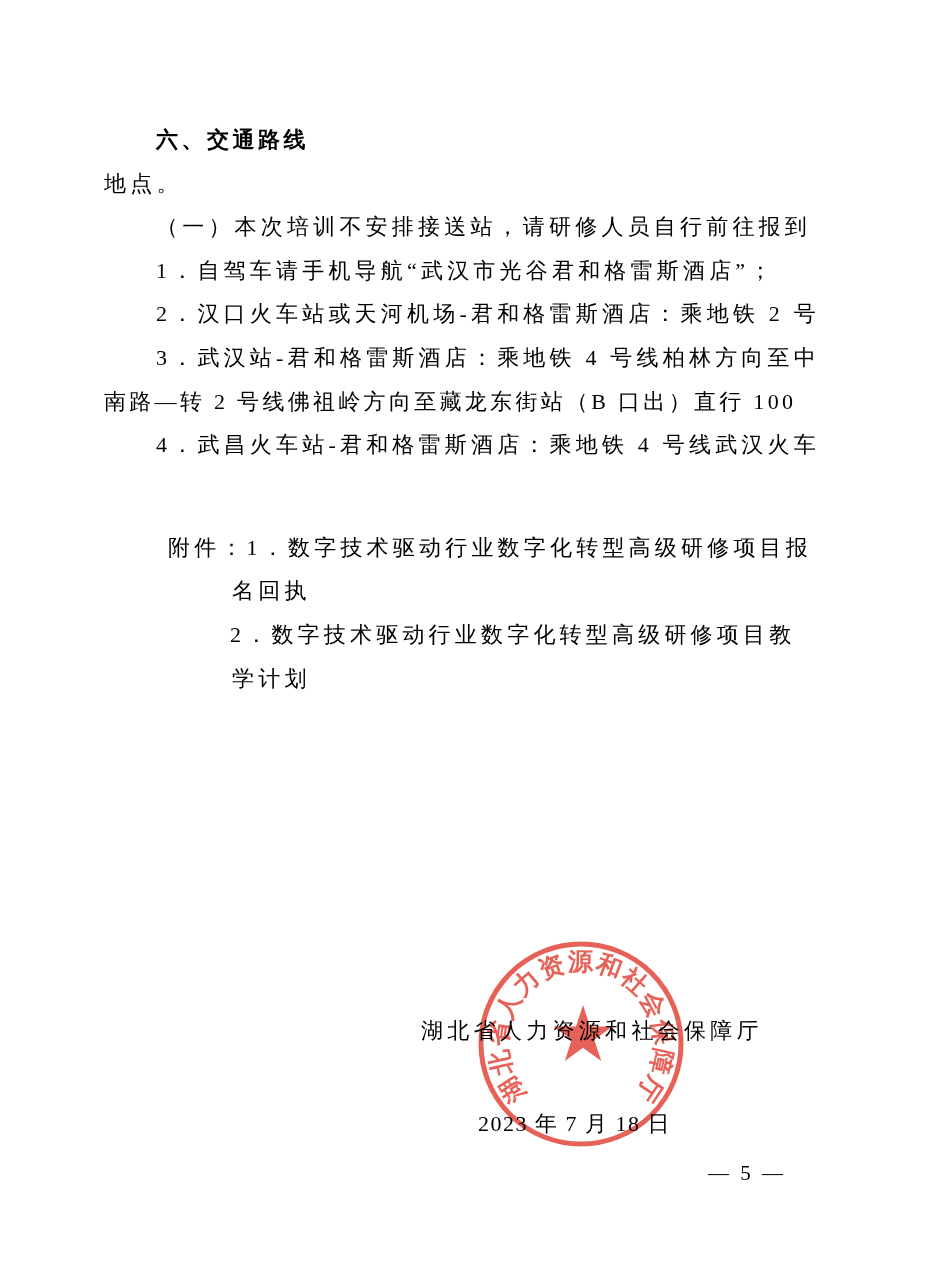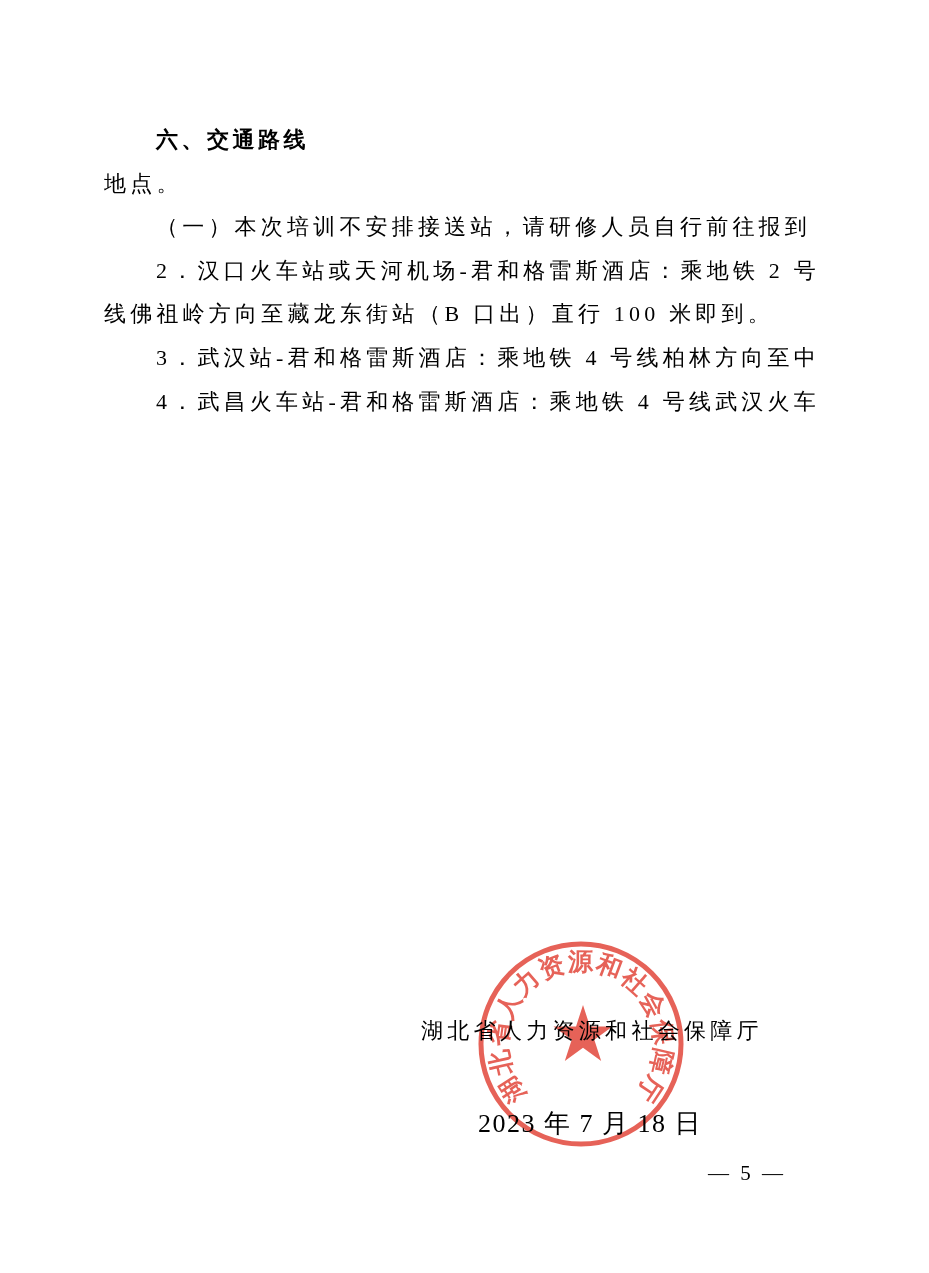--- a/index.html
+++ b/index.html
@@ -41,21 +41,21 @@
     top: 1009px;
     font-size: 22px;
     line-height: 43.6px;
     letter-spacing: 4.3px;
     white-space: nowrap;
   }
   .issue-date {
     position: absolute;
     left: 478px;
     top: 1102px;
-    font-size: 26px;
+    font-size: 22px;
     line-height: 43.6px;
     letter-spacing: 1.5px;
     white-space: nowrap;
   }
   .page-number {
     position: absolute;
     top: 1160px;
     right: 126px;
     font-size: 21px;
     line-height: 26px;
@@ -78,25 +78,32 @@
 </style>
 </head>
 <body>
 
 <div class="page">
 
   <div class="content">
     <div class="line heading indent">六、交通路线</div>
     <div class="line">地点。</div>
     <div class="line indent">（一）本次培训不安排接送站，请研修人员自行前往报到</div>
+    <div class="line indent">1．自驾车请手机导航“武汉市光谷君和格雷斯酒店”；</div>
     <div class="line indent">2．汉口火车站或天河机场-君和格雷斯酒店：乘地铁 2 号</div>
-    <div class="line">线佛祖岭方向至藏龙东街站（B 口出）直行 100 米即到。</div>
     <div class="line indent">3．武汉站-君和格雷斯酒店：乘地铁 4 号线柏林方向至中</div>
+    <div class="line tight">南路—转 2 号线佛祖岭方向至藏龙东街站（B 口出）直行 100</div>
     <div class="line indent">4．武昌火车站-君和格雷斯酒店：乘地铁 4 号线武汉火车</div>
 
+    <div class="attach-block">
+      <div class="line att-first">附件：1．数字技术驱动行业数字化转型高级研修项目报</div>
+      <div class="line att-cont">名回执</div>
+      <div class="line att-num2">2．数字技术驱动行业数字化转型高级研修项目教</div>
+      <div class="line att-cont">学计划</div>
+    </div>
   </div>
 
   <div class="signature">湖北省人力资源和社会保障厅</div>
 
   <div class="issue-date">2023 年 7 月 18 日</div>
 
   <svg class="seal" width="212" height="212" viewBox="0 0 212 212">
     <circle cx="105" cy="106" r="100" fill="none" stroke-width="5" stroke="#e2463a"></circle>
     <path id="sealArc" d="M 52.7 158.3 A 74 74 0 1 1 157.3 158.3" fill="none"></path>
     <text fill="#e2463a">

